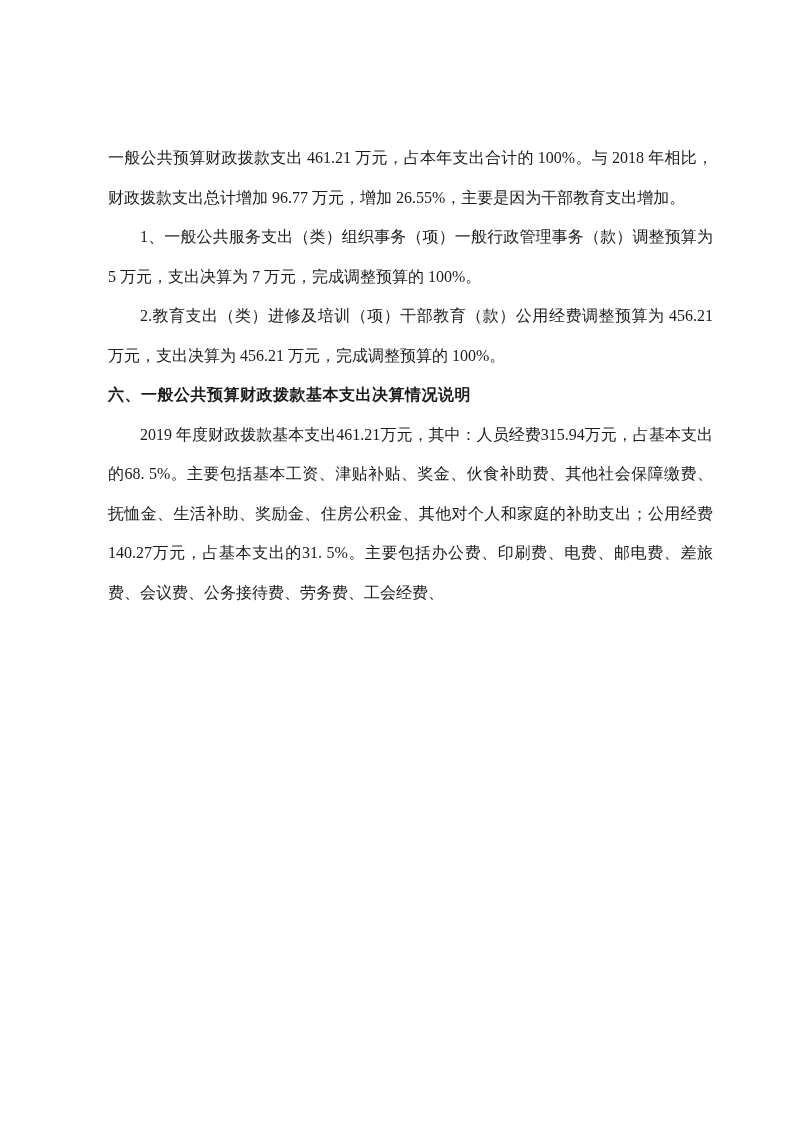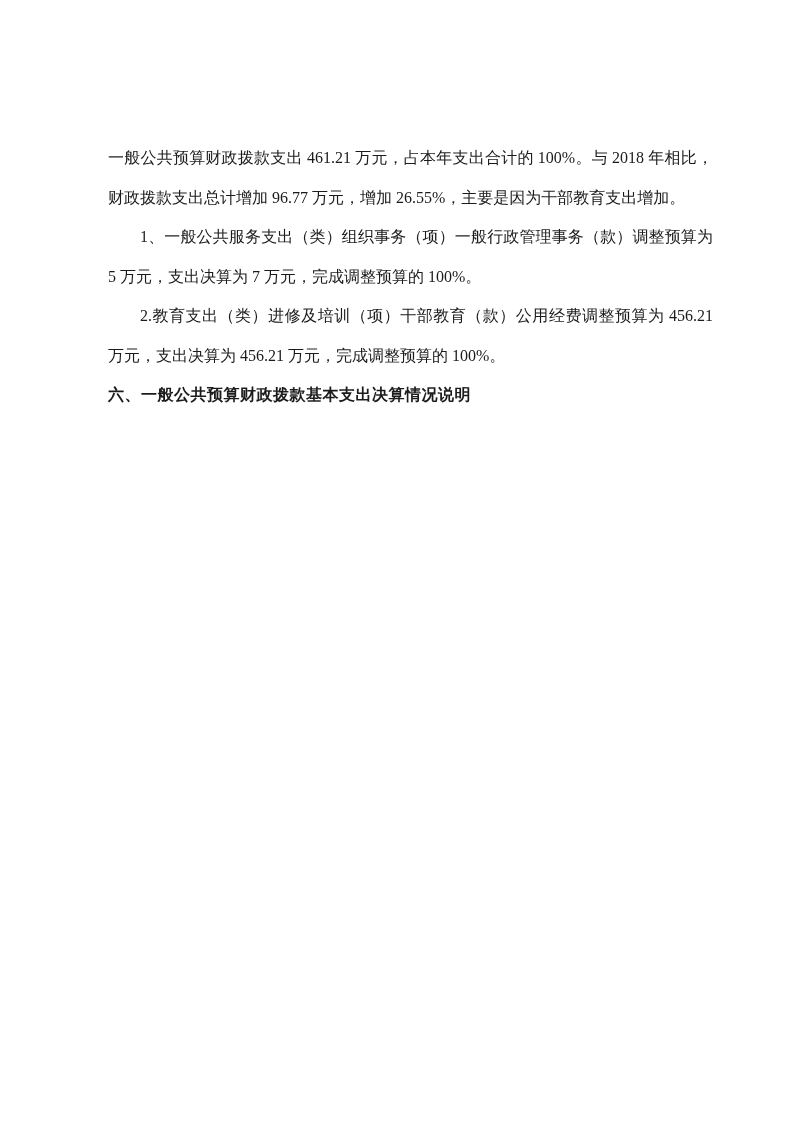--- a/index.html
+++ b/index.html
@@ -44,14 +44,15 @@
 </style>
 </head>
 <body>
 
 <div class="page">
   <div class="body-text" id="doc-body">
       <p class="">一般公共预算财政拨款支出 461.21 万元，占本年支出合计的 100%。与 2018 年相比，财政拨款支出总计增加 96.77 万元，增加 26.55%，主要是因为干部教育支出增加。</p>
       <p class=" indent">1、一般公共服务支出（类）组织事务（项）一般行政管理事务（款）调整预算为 5 万元，支出决算为 7 万元，完成调整预算的 100%。</p>
       <p class=" indent">2.教育支出（类）进修及培训（项）干部教育（款）公用经费调整预算为 456.21 万元，支出决算为 456.21 万元，完成调整预算的 100%。</p>
       <p class="heading">六、一般公共预算财政拨款基本支出决算情况说明</p>
+      <p class=" indent">2019 年度财政拨款基本支出461.21万元，其中：人员经费315.94万元，占基本支出的68. 5%。主要包括基本工资、津贴补贴、奖金、伙食补助费、其他社会保障缴费、抚恤金、生活补助、奖励金、住房公积金、其他对个人和家庭的补助支出；公用经费140.27万元，占基本支出的31. 5%。主要包括办公费、印刷费、电费、邮电费、差旅费、会议费、公务接待费、劳务费、工会经费、</p>
     </div>
 </div>
 
 </body></html>

